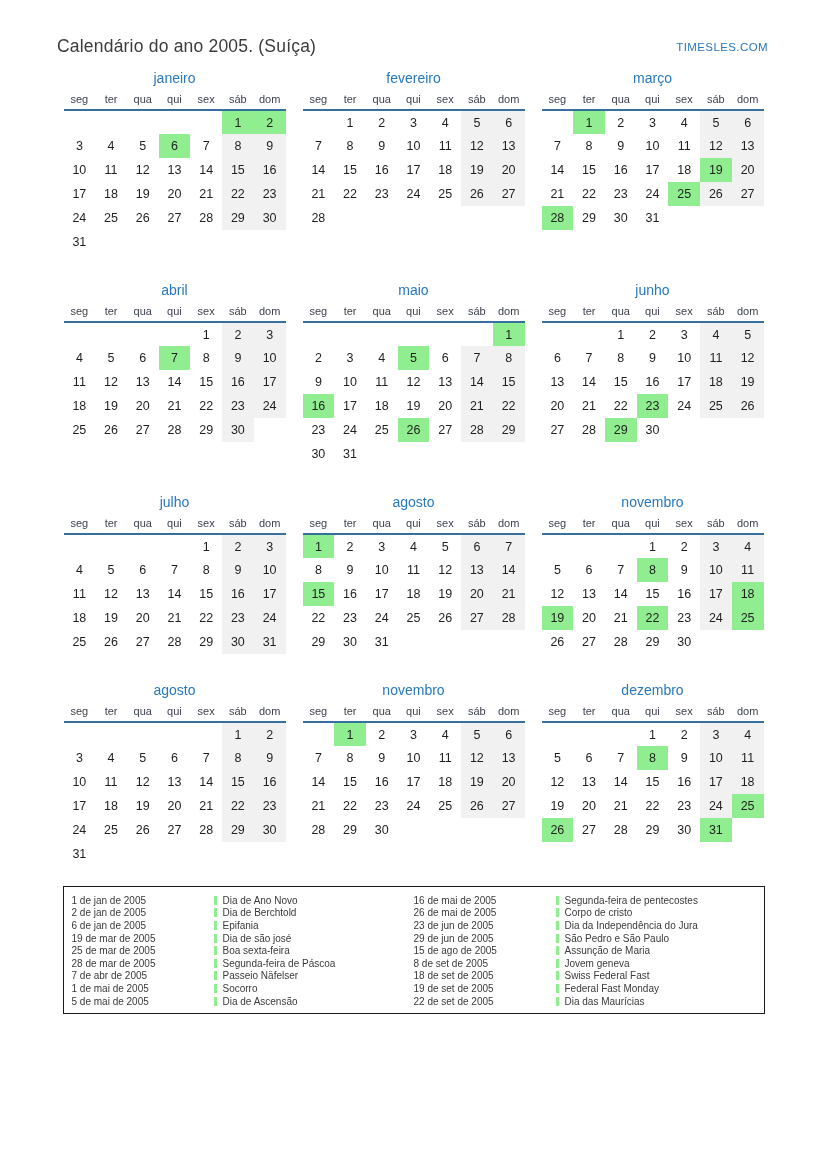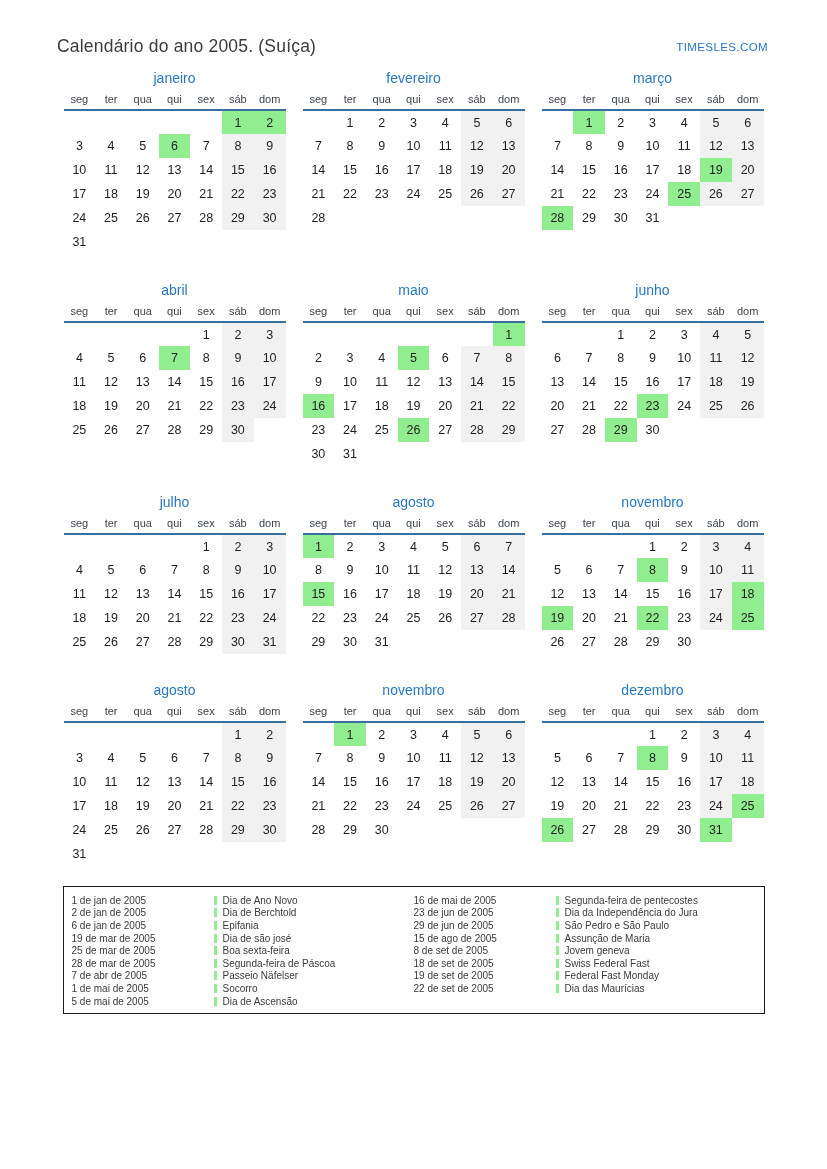--- a/index.html
+++ b/index.html
@@ -901,20 +901,25 @@
           <span class="legend-name">Dia de Ascensão</span>
         </div>
       </div>
       <div class="legend-col">
         <div class="legend-row">
           <span class="legend-date">16 de mai de 2005</span>
           <span class="legend-marker"></span>
           <span class="legend-name">Segunda-feira de pentecostes</span>
         </div>
         <div class="legend-row">
+          <span class="legend-date">26 de mai de 2005</span>
+          <span class="legend-marker"></span>
+          <span class="legend-name">Corpo de cristo</span>
+        </div>
+        <div class="legend-row">
           <span class="legend-date">23 de jun de 2005</span>
           <span class="legend-marker"></span>
           <span class="legend-name">Dia da Independência do Jura</span>
         </div>
         <div class="legend-row">
           <span class="legend-date">29 de jun de 2005</span>
           <span class="legend-marker"></span>
           <span class="legend-name">São Pedro e São Paulo</span>
         </div>
         <div class="legend-row">

